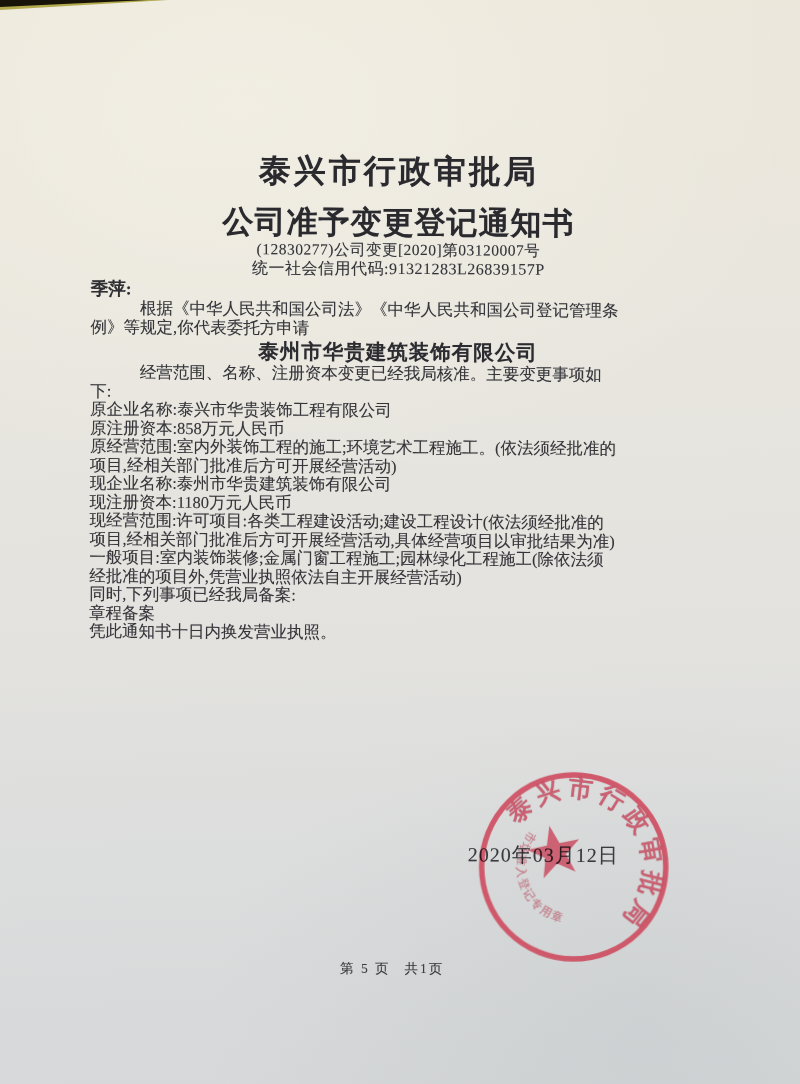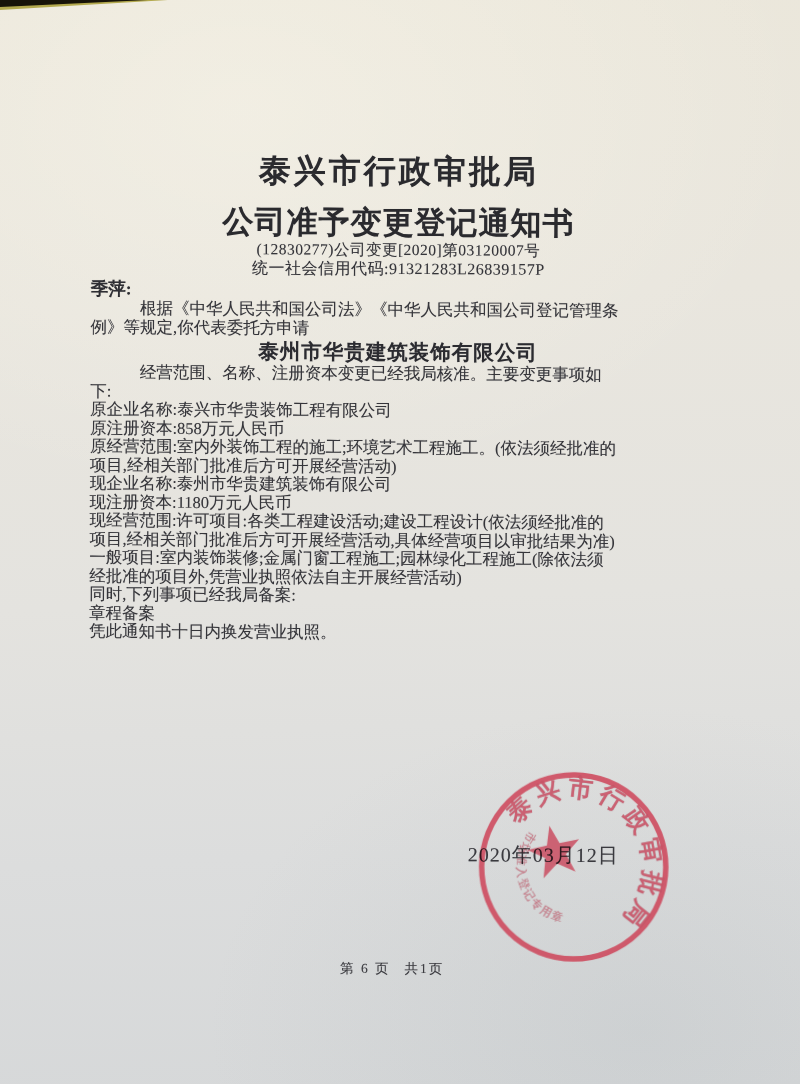--- a/index.html
+++ b/index.html
@@ -98,17 +98,17 @@
       <polygon points="0,-28 -6.5,-8.9 -26.6,-8.7 -10.5,3.4 -16.5,22.7 0,11 16.5,22.7 10.5,3.4 26.6,-8.7 6.5,-8.9" transform="translate(81,86) rotate(-12)" fill="#c94156" opacity="0.85"></polygon>
       <text font-size="25" letter-spacing="5" fill="#c8485d" opacity="0.9" font-family="Liberation Serif, DejaVu Serif, serif" font-weight="bold">
         <textPath href="#ringPath" startOffset="50%" text-anchor="middle">泰兴市行政审批局</textPath>
       </text>
       <text font-size="11.5" letter-spacing="1.5" fill="#c85568" opacity="0.85" font-family="Liberation Serif, DejaVu Serif, serif">
         <textPath href="#innerPath" startOffset="50%" text-anchor="middle">市场准入登记专用章</textPath>
       </text>
     </svg>
 
     <div class="footer">
-      <span>第 6 页</span>
+      <span>第 5 页</span>
       <span>共1页</span>
     </div>
   </div>
 </div>
 
 </body></html>

